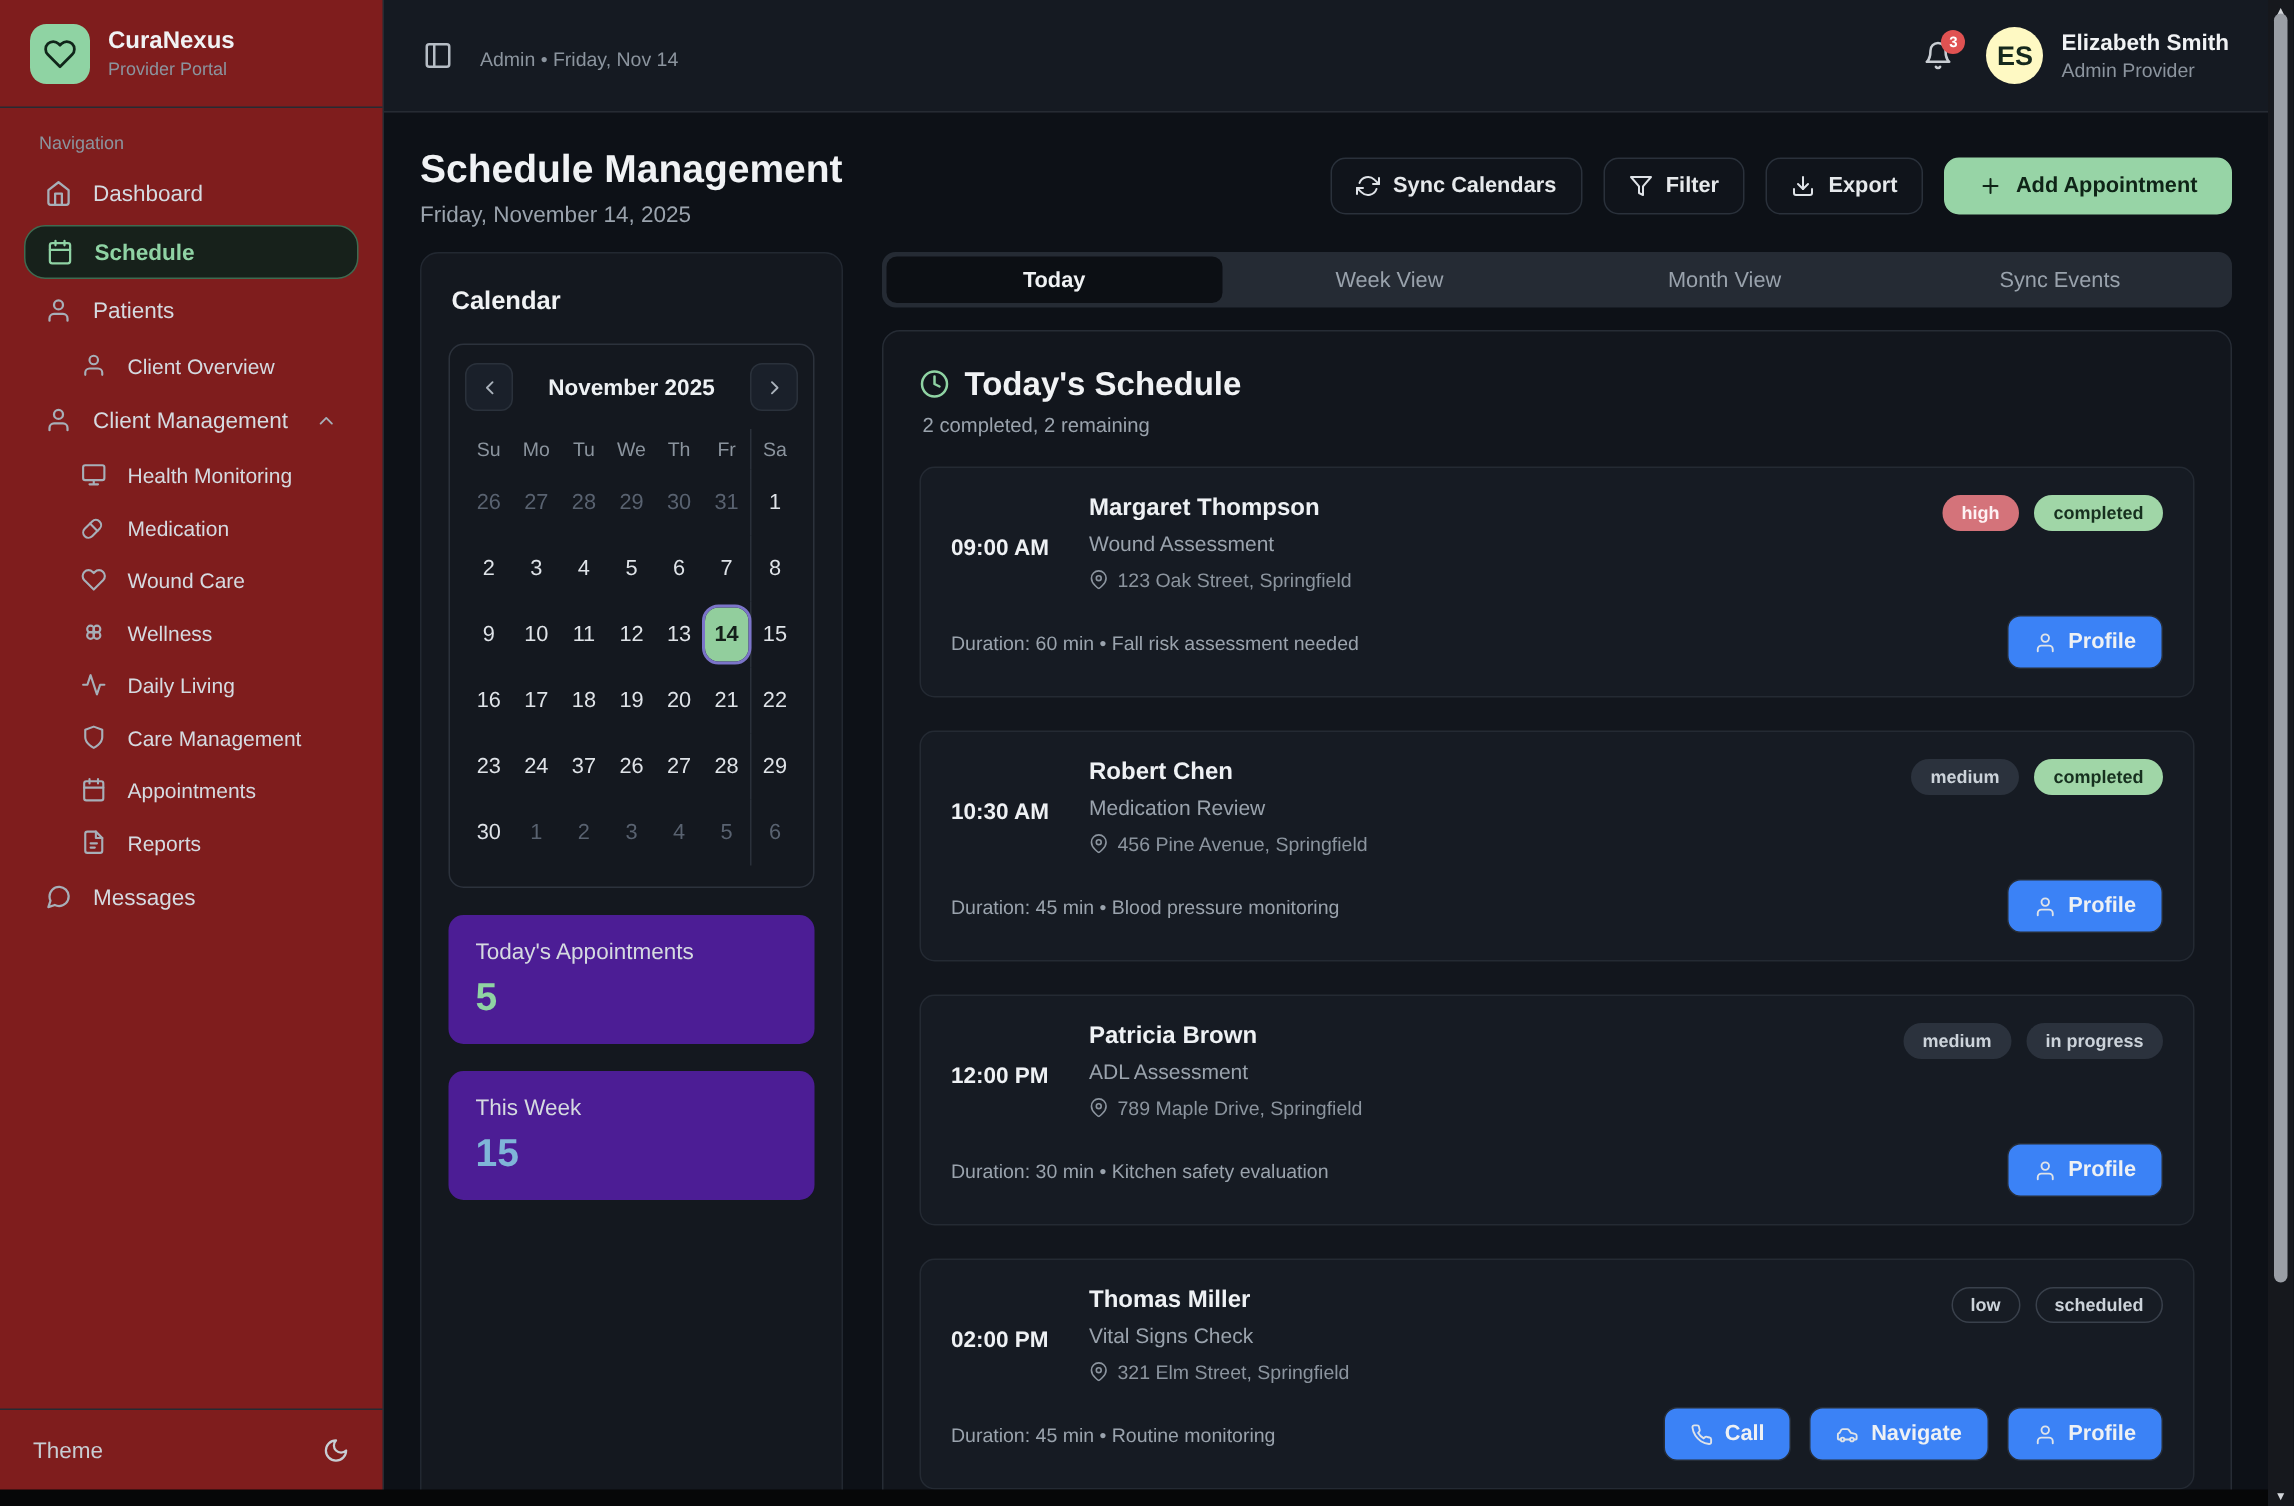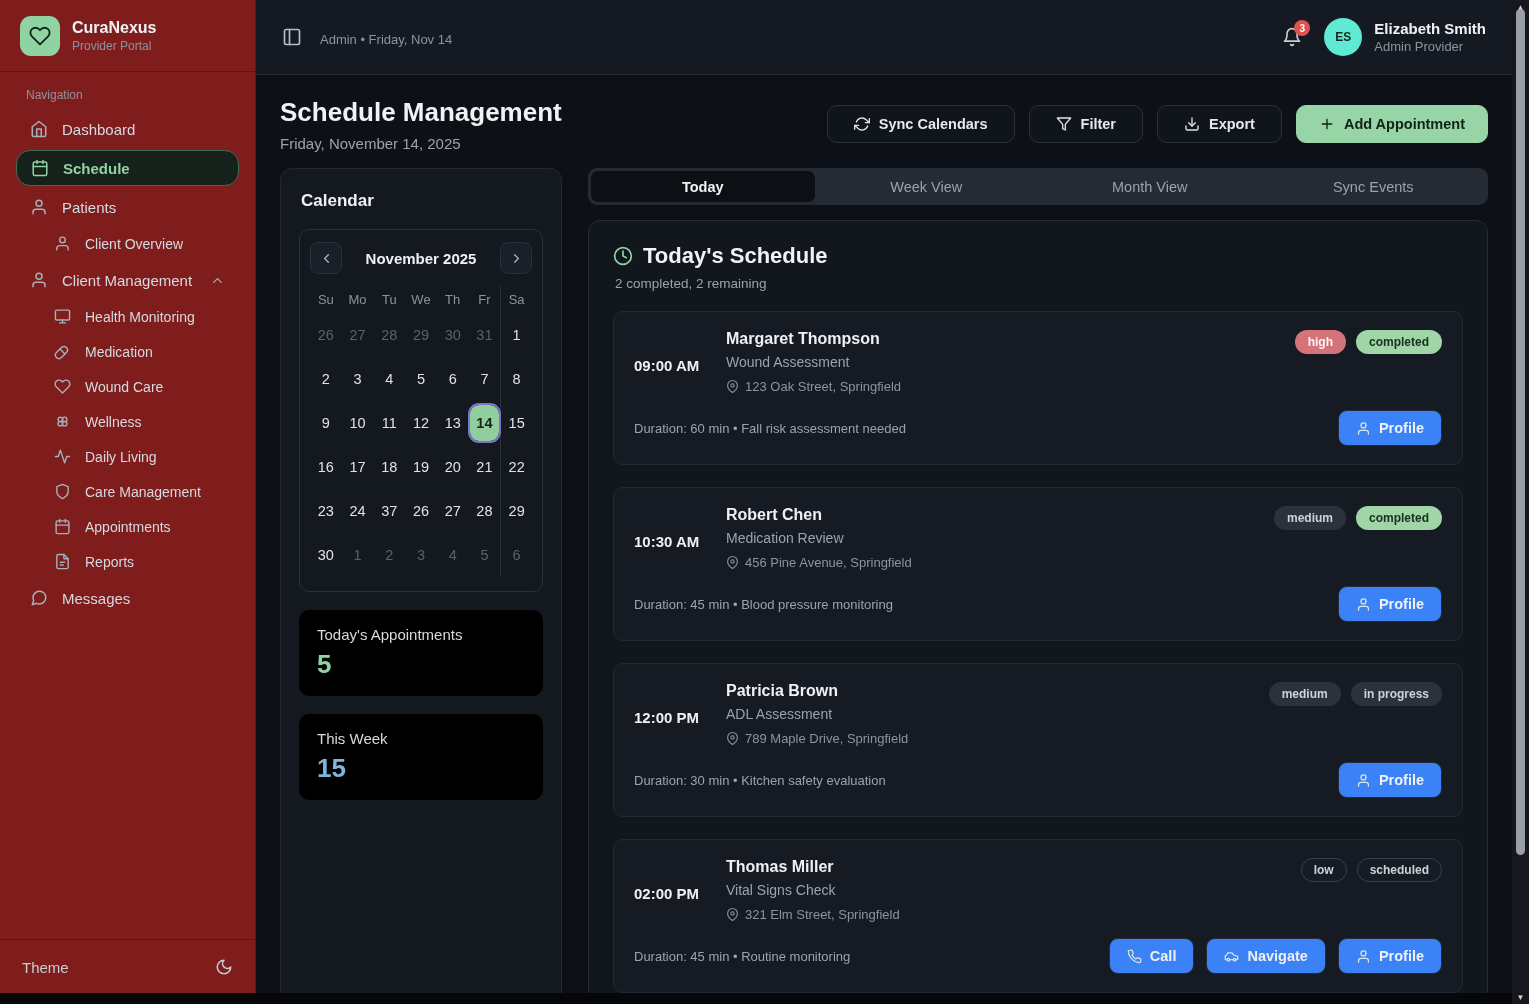--- a/index.html
+++ b/index.html
@@ -32,30 +32,30 @@
   
   .main { flex:1; display:flex; flex-direction:column; min-width:0; margin-right:17px; }
   .topbar { height:75px; background:#151a22; border-bottom:1px solid #262b33; display:flex; align-items:center; padding:0 26px; gap:18px; flex-shrink:0; }
   .panel-btn { color:#b6bdc5; cursor:pointer; }
   .tb-title { font-size:17px; font-weight:700; color:#f0f2f4; }
   .tb-sub { font-size:13px; color:#8b949e; margin-top:4px; }
   .tb-right { margin-left:auto; display:flex; align-items:center; gap:22px; }
   .bell-wrap { position:relative; color:#c8cdd3; cursor:pointer; }
   .notif-badge { position:absolute; top:-7px; right:-8px; background:#e05252; color:#fff; font-size:10px; font-weight:700; min-width:16px; height:16px; border-radius:8px; display:flex; align-items:center; justify-content:center; padding:0 4px; }
   .user-wrap { display:flex; align-items:center; gap:12px; cursor:pointer; }
-  .avatar { width:38px; height:38px; border-radius:50%; background:#5eead4; color:#15281c; font-size:12px; font-weight:700; display:flex; align-items:center; justify-content:center; }
+  .avatar { width:38px; height:38px; border-radius:50%; background:#fef9c3; color:#15281c; font-size:18px; font-weight:700; display:flex; align-items:center; justify-content:center; }
   .user-name { font-size:15px; font-weight:700; color:#f0f2f4; }
   .user-role { font-size:13px; color:#8b949e; margin-top:2px; }
 
   .content { flex:1; padding:22px 24px 0; overflow:hidden; }
   .page-head { display:flex; align-items:flex-start; justify-content:space-between; }
   .page-title { font-size:26px; font-weight:700; color:#f0f2f4; }
   .page-date { font-size:15px; color:#9aa3ad; margin-top:7px; }
   .actions { display:flex; gap:14px; margin-top:8px; }
-  .btn { display:flex; align-items:center; gap:9px; height:38px; padding:0 26px; border-radius:10px; background:#10141b; border:1px solid #2a313b; color:#e6e9ec; font-size:14.5px; font-weight:600; font-family:inherit; cursor:pointer; }
+  .btn { display:flex; align-items:center; gap:9px; height:38px; padding:0 16px; border-radius:10px; background:#10141b; border:1px solid #2a313b; color:#e6e9ec; font-size:14.5px; font-weight:600; font-family:inherit; cursor:pointer; }
   .btn .bicon { display:flex; color:#dfe3e8; }
   .btn.primary { background:#97d4a6; border-color:#97d4a6; color:#0f2417; padding:0 22px; }
   .btn.primary .bicon { color:#0f2417; }
 
   .content-row { display:flex; gap:26px; margin-top:16px; height:1100px; align-items:stretch; }
 
   
   .cal-panel { width:282px; flex-shrink:0; background:#14181f; border:1px solid #222831; border-radius:12px; padding:18px; }
   .cal-title { font-size:17px; font-weight:700; color:#f0f2f4; margin:4px 0 18px 2px; }
   .cal-box { border:1px solid #2c323c; border-radius:10px; padding:12px 10px 14px; }
@@ -64,21 +64,21 @@
   .cal-month { font-size:15px; font-weight:700; color:#eef1f4; }
   .cal-weekdays, .cal-grid { display:grid; grid-template-columns:repeat(7,1fr); }
   .cal-weekdays .wd { text-align:center; font-size:13px; color:#8b949e; padding:6px 0; }
   .cal-weekdays .wd:last-child, .cal-grid .day:nth-child(7n) { border-left:1px solid #2a303a; }
   .cal-grid .day { height:44px; display:flex; align-items:center; justify-content:center; font-size:14.5px; color:#dfe3e8; cursor:pointer; }
   .cal-grid .day.out { color:#596270; }
   .cal-grid .day.today { position:relative; }
   .cal-grid .day.today::before { content:""; position:absolute; inset:4px 1px; background:#92ce9d; border-radius:9px; outline:2px solid #7b74c9; z-index:0; }
   .cal-grid .day.today { color:#14201a; font-weight:600; }
   .cal-grid .day.today span { position:relative; z-index:1; }
-  .stat-card { background:#000000; border-radius:10px; padding:16px 18px; margin-top:18px; }
+  .stat-card { background:#4c1d95; border-radius:10px; padding:16px 18px; margin-top:18px; }
   .stat-label { font-size:15px; color:#d5dae0; }
   .stat-value { font-size:26px; font-weight:700; margin-top:6px; }
   .stat-value.green { color:#8fd3a3; }
   .stat-value.blue { color:#7fb5d8; }
 
   
   .sched-col { flex:1; min-width:0; display:flex; flex-direction:column; }
   .tabs { display:flex; background:#252b34; border-radius:9px; padding:3px; height:37px; flex-shrink:0; }
   .tab { flex:1; display:flex; align-items:center; justify-content:center; font-size:14.5px; color:#99a2ac; border-radius:7px; cursor:pointer; }
   .tab.active { background:#0c0f14; color:#f0f2f4; font-weight:600; }

